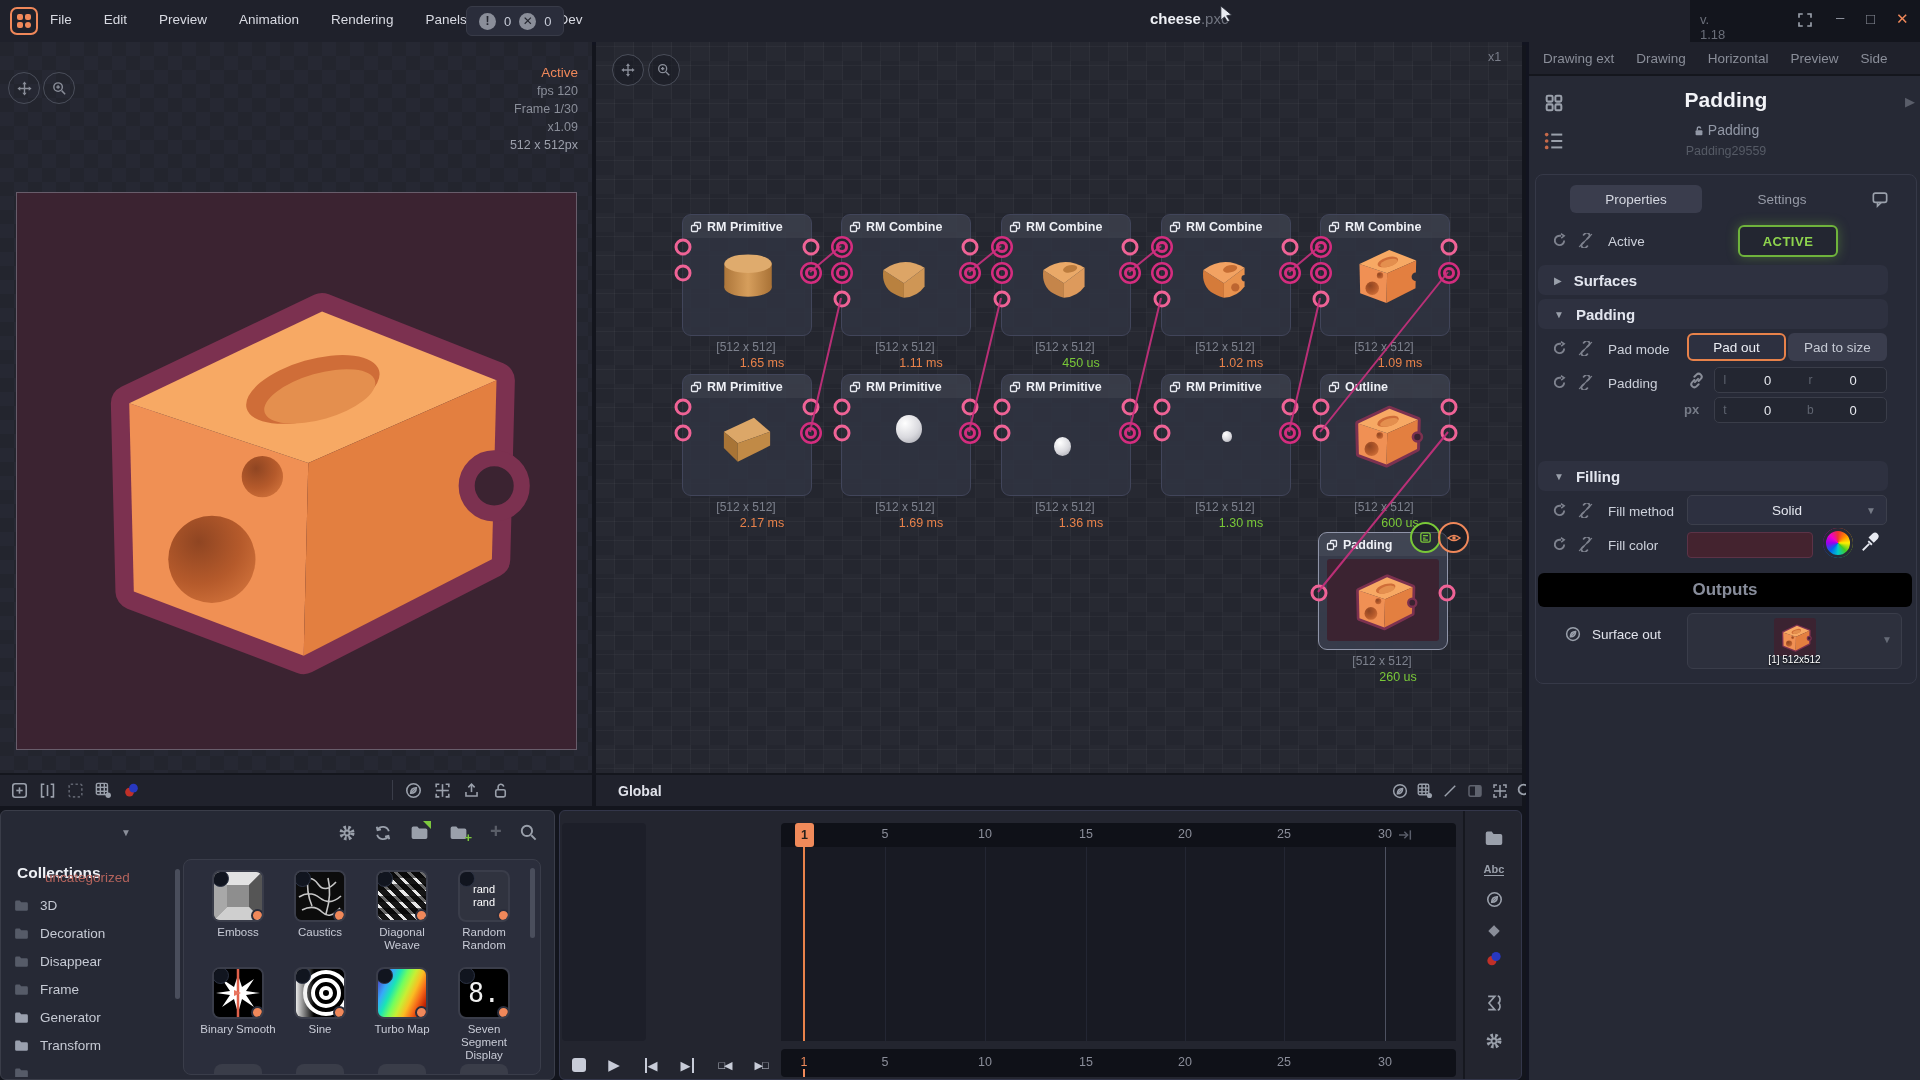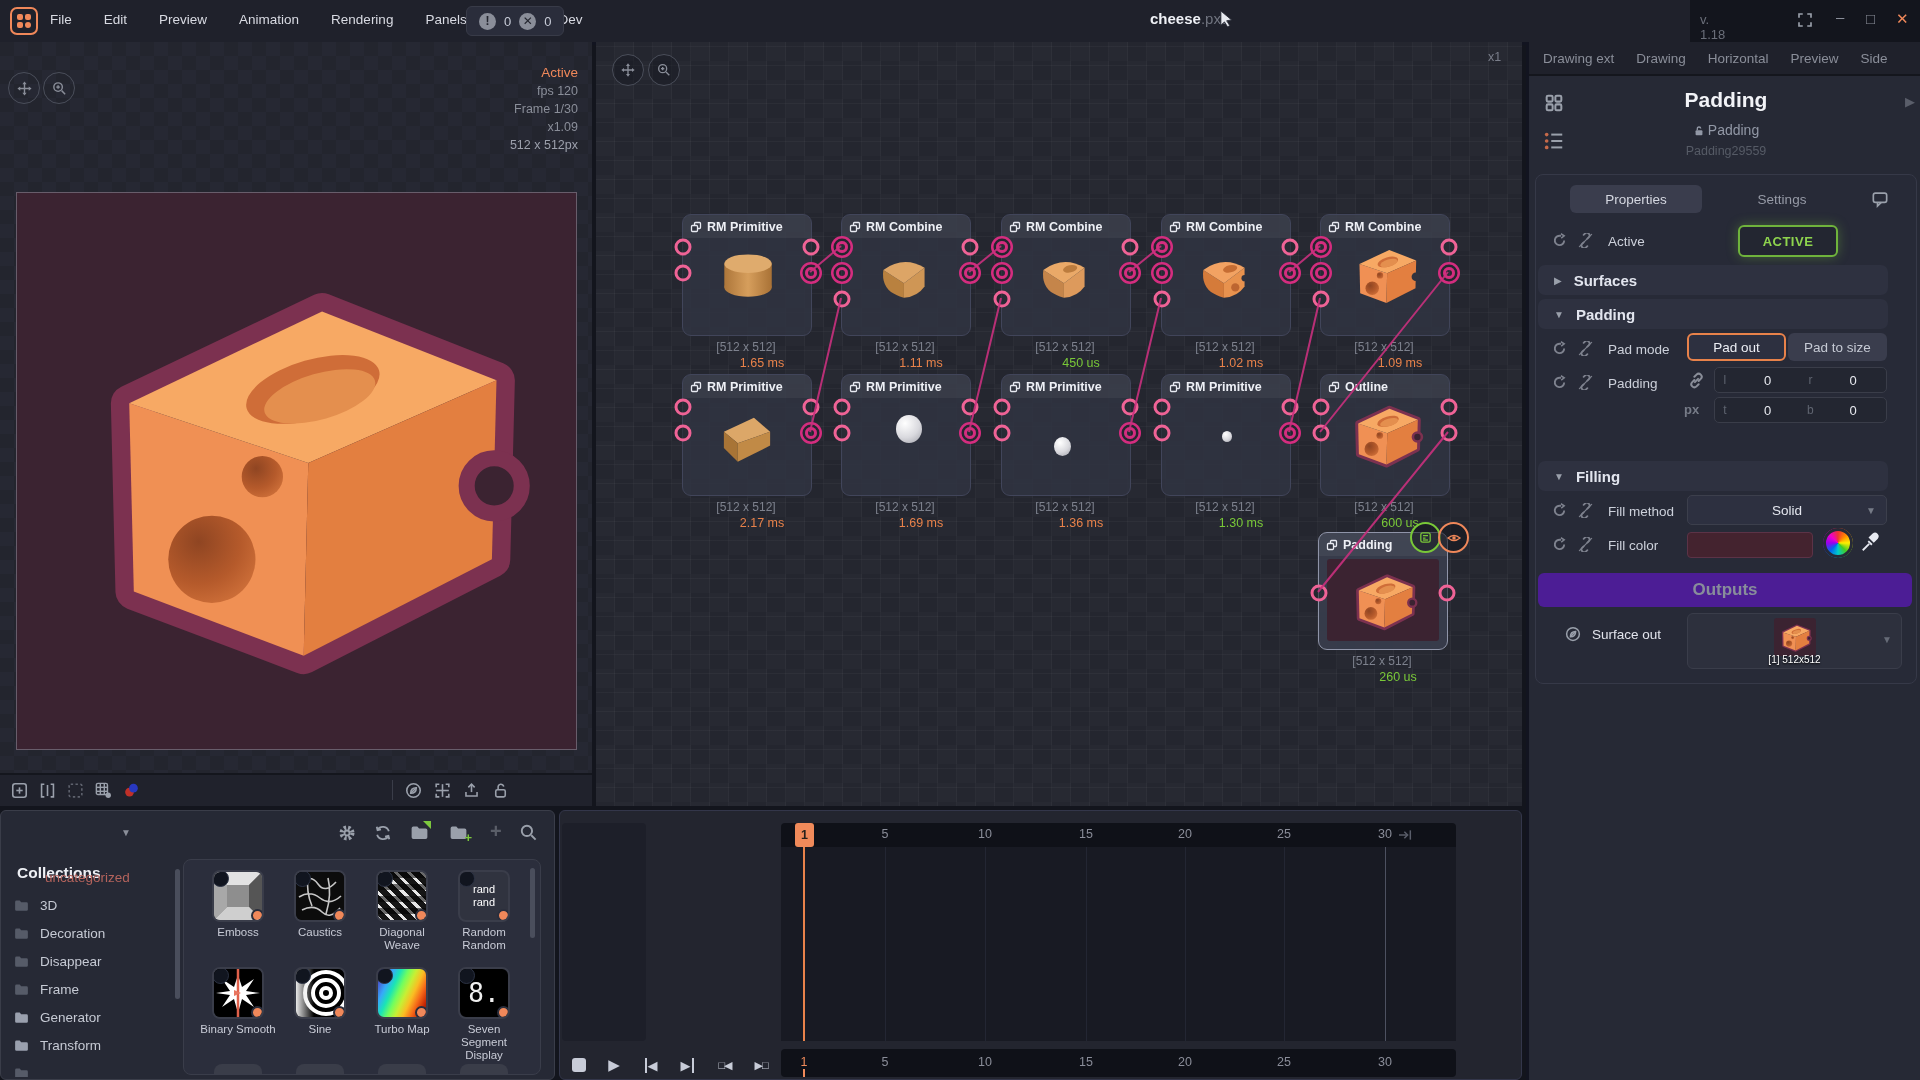--- a/index.html
+++ b/index.html
@@ -321,21 +321,21 @@
       <span class="menu-item">Panels</span>
       <span class="menu-item">Help</span>
       <span class="menu-item">Dev</span>
     </div>
     <div class="badge-pill">
       <span class="cnt-ic">!</span>
       <span style="color:#c8ccd8;">0</span>
       <span class="cnt-ic">✕</span>
       <span style="color:#c8ccd8;">0</span>
     </div>
-    <div class="abs" style="left:1150px;top:10px;display:flex;align-items:flex-end;">
+    <div class="abs" style="left:1150px;top:10px;display:flex;align-items:flex-start;">
       <b style="color:#eef0f5;font-size:15px;">cheese</b>
       <span style="color:#70747f;font-size:15px;">.pxc</span>
       <svg class="i" width="16" height="16" style="margin-left:-8px;margin-top:-4px;">
           <use href="#i-cursor"></use>
         </svg>
     </div>
     <span class="abs" style="left:1700px;top:12px;color:#6b6f7a;">v. 1.18 Steam</span>
     <svg class="i abs ic" style="left:1796px;top:11px;" width="18" height="18">
         <use href="#i-fullscr"></use>
       </svg>
@@ -642,20 +642,46 @@
               <use href="#cheeseO"></use>
             </svg>
         </div>
         <span class="port pLm"></span>
           <span class="port pRm"></span>
       </div>
       <div class="nsize" style="top:122px;">[512 x 512]</div>
       <div class="ntime tg" style="top:138px;">260 us</div>
     </div>
 
+    <div class="gfoot">
+      <b style="margin-left:22px;font-size:14px;color:#e0e2ea;font-weight:600;">Global</b>
+      <div style="position:absolute;left:795px;display:flex;gap:7px;align-items:center;">
+        <svg class="i ic" width="18" height="18">
+            <use href="#i-nib"></use>
+          </svg>
+        <svg class="i ic" width="18" height="18">
+            <use href="#i-gridgear"></use>
+          </svg>
+        <svg class="i ic" width="18" height="18">
+            <use href="#i-slash"></use>
+          </svg>
+        <svg class="i" width="18" height="18" style="color:#5f636e;">
+            <use href="#i-half"></use>
+          </svg>
+        <svg class="i ic" width="18" height="18">
+            <use href="#i-cross"></use>
+          </svg>
+        <svg class="i ic" width="18" height="18">
+            <use href="#i-search"></use>
+          </svg>
+        <svg class="i ic" width="18" height="18">
+            <use href="#i-export"></use>
+          </svg>
+      </div>
+    </div>
   </div>
 
   <div id="rightp" class="panel">
     <div class="rtabs">
       <span>Drawing ext</span>
       <span>Drawing</span>
       <span>Horizontal</span>
       <span>Preview</span>
       <span>Side</span>
     </div>
@@ -766,21 +792,21 @@
       <svg class="i abs rowic" style="left:42px;top:362px;" width="15" height="15">
           <use href="#i-unlink"></use>
         </svg>
       <span class="plabel" style="top:363px;">Fill color</span>
       <div class="abs" style="left:151px;top:357px;width:124px;height:24px;background:#44232f;border:1px solid #5c3347;border-radius:4px;"></div>
       <div class="abs" style="left:287px;top:353px;width:30px;height:30px;border-radius:50%;background:conic-gradient(#e33,#f80,#fe0,#4c2,#0cc,#06e,#90e,#e0c,#e33);box-shadow:inset 0 0 0 3px #272a37;"></div>
       <svg class="i abs" style="left:324px;top:356px;color:#e8eaf2;" width="22" height="22">
           <use href="#i-dropper"></use>
         </svg>
 
-      <div class="abs" style="left:2px;top:398px;width:374px;height:34px;background:#4c1d95;border-radius:6px;display:flex;align-items:center;justify-content:center;color:#888d9b;font-weight:bold;font-size:17px;">
+      <div class="abs" style="left:2px;top:398px;width:374px;height:34px;background:#000000;border-radius:6px;display:flex;align-items:center;justify-content:center;color:#888d9b;font-weight:bold;font-size:17px;">
           <span>Outputs</span>
         </div>
 
       <svg class="i abs ic" style="left:28px;top:450px;" width="18" height="18">
           <use href="#i-nib"></use>
         </svg>
       <span class="abs" style="left:56px;top:452px;color:#e2e4ec;font-size:13.5px;">Surface out</span>
       <div class="abs" style="left:151px;top:438px;width:213px;height:54px;background:#2d303d;border:1px solid #3a3d4a;border-radius:6px;">
         <div style="position:absolute;left:50%;top:4px;transform:translateX(-50%);width:42px;height:38px;background:#3b2331;border-radius:3px;">
           <svg width="36" height="36" style="position:absolute;left:3px;top:1px;">
@@ -993,15 +1019,34 @@
       <span class="tick" style="left:23px;top:6px;color:#f08a5a;">1</span>
       <span class="abs" style="left:22px;top:20px;width:2px;height:8px;background:#f08a5a;"></span>
       <span class="tick" style="left:104px;top:6px;">5</span>
       <span class="tick" style="left:204px;top:6px;">10</span>
       <span class="tick" style="left:305px;top:6px;">15</span>
       <span class="tick" style="left:404px;top:6px;">20</span>
       <span class="tick" style="left:503px;top:6px;">25</span>
       <span class="tick" style="left:604px;top:6px;">30</span>
     </div>
 
+    <div class="vtool">
+      <svg class="i ic" style="margin-top:16px;" width="22" height="22">
+          <use href="#i-folder"></use>
+        </svg>
+      <span style="margin-top:14px;color:#9aa0ab;font-size:11px;font-weight:bold;border-bottom:1px solid #9aa0ab;">Abc</span>
+      <svg class="i ic" style="margin-top:14px;" width="19" height="19">
+          <use href="#i-nib"></use>
+        </svg>
+      <span style="margin-top:12px;color:#8a8e99;font-size:15px;">◆</span>
+      <svg class="i" style="margin-top:10px;" width="20" height="20">
+          <use href="#i-anaglyph"></use>
+        </svg>
+      <svg class="i ic" style="margin-top:24px;" width="20" height="20">
+          <use href="#i-zjoin"></use>
+        </svg>
+      <svg class="i ic" style="margin-top:18px;" width="20" height="20">
+          <use href="#i-gear"></use>
+        </svg>
+    </div>
   </div>
 
 </div>
 
 </body></html>

